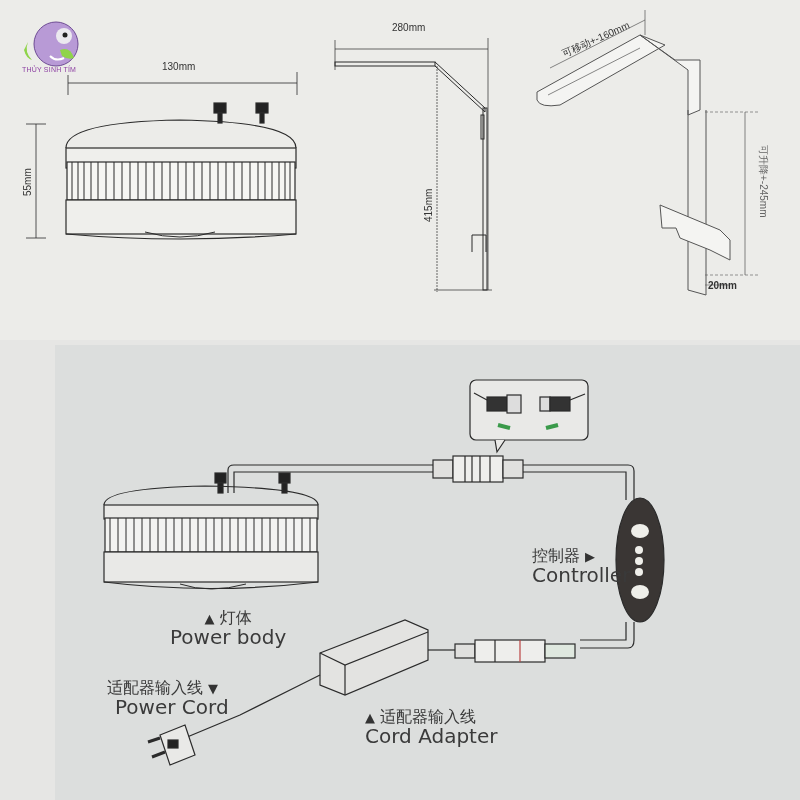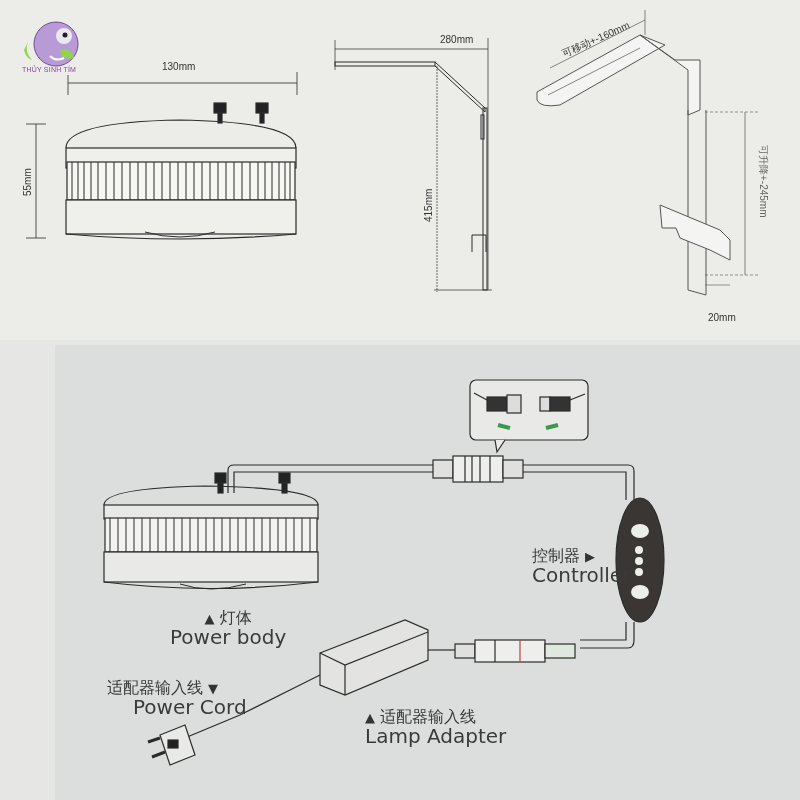--- a/index.html
+++ b/index.html
@@ -230,38 +230,38 @@
       <line x1="278" y1="518" x2="278" y2="552"></line>
     <line x1="286" y1="518" x2="286" y2="552"></line>
       <line x1="294" y1="518" x2="294" y2="552"></line>
     <line x1="302" y1="518" x2="302" y2="552"></line>
       <line x1="310" y1="518" x2="310" y2="552"></line>
   </g>
 </svg>
 
 <div class="dim" style="left:162px; top:61px;">130mm</div>
 <div class="dim vertical" style="left:22px; top:196px;">55mm</div>
-<div class="dim" style="left:392px; top:34px;margin-left:48px;">280mm</div>
+<div class="dim" style="left:392px; top:22px;">280mm</div>
 <div class="dim vertical" style="left:423px; top:222px;">415mm</div>
 <div class="dim" style="left:560px; top:48px; transform:rotate(-24deg); transform-origin:left top;">可移动+-160mm</div>
 <div class="dim vertical-cw" style="left:770px; top:145px; color:#666;">可升降+-245mm</div>
-<div class="dim" style="left:708px; top:312px;">20mm</div>
+<div class="dim" style="left:708px; top:280px;font-weight:bold;">20mm</div>
 
 <div class="label" style="left:170px; top:608px; text-align:center;">
   <span class="tri">▲</span>
   <span>灯体</span>
   <span class="en">Power body</span>
 </div>
 <div class="label" style="left:532px; top:546px;">
   <span>控制器</span>
   <span class="tri">▶</span>
   <span class="en">Controller</span>
 </div>
 <div class="label" style="left:107px; top:678px;">
   <span>适配器输入线</span>
   <span class="tri">▼</span>
-  <span class="en" style="padding-left:8px;margin-left:18px;">Power Cord</span>
+  <span class="en" style="padding-left:8px;">Power Cord</span>
 </div>
 <div class="label" style="left:365px; top:707px;">
   <span class="tri">▲</span>
   <span>适配器输入线</span>
-  <span class="en">Lamp Adapter</span>
+  <span class="en">Cord Adapter</span>
 </div>
 
 </body></html>

